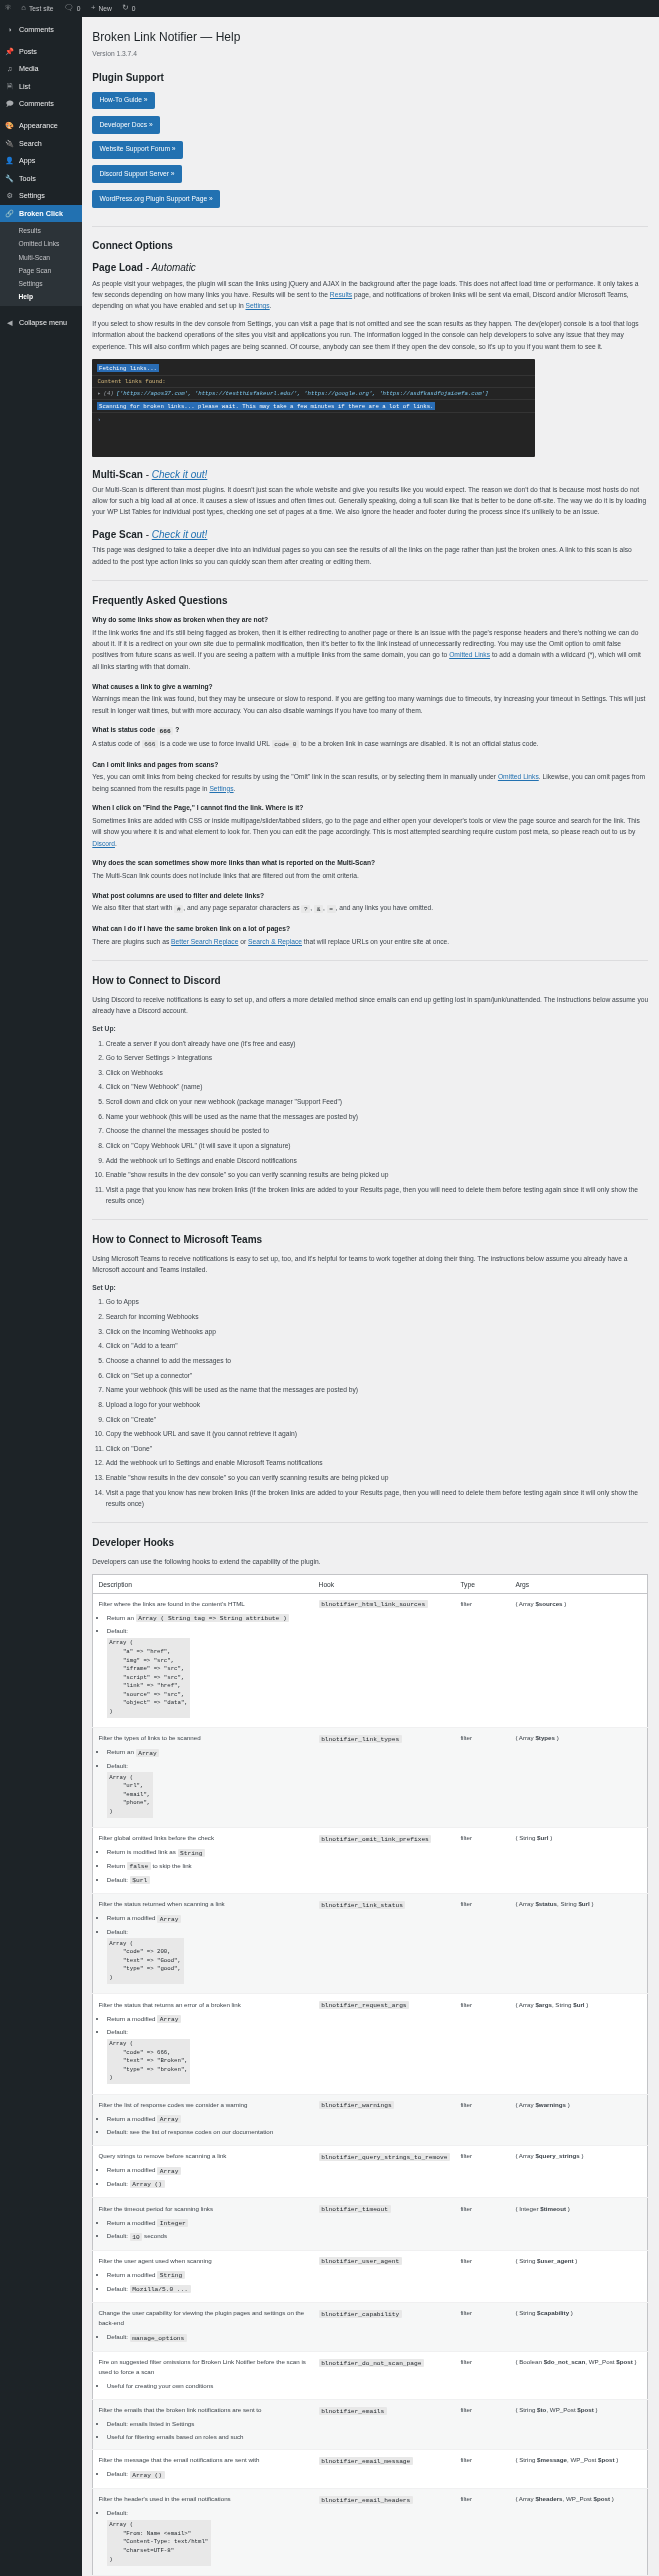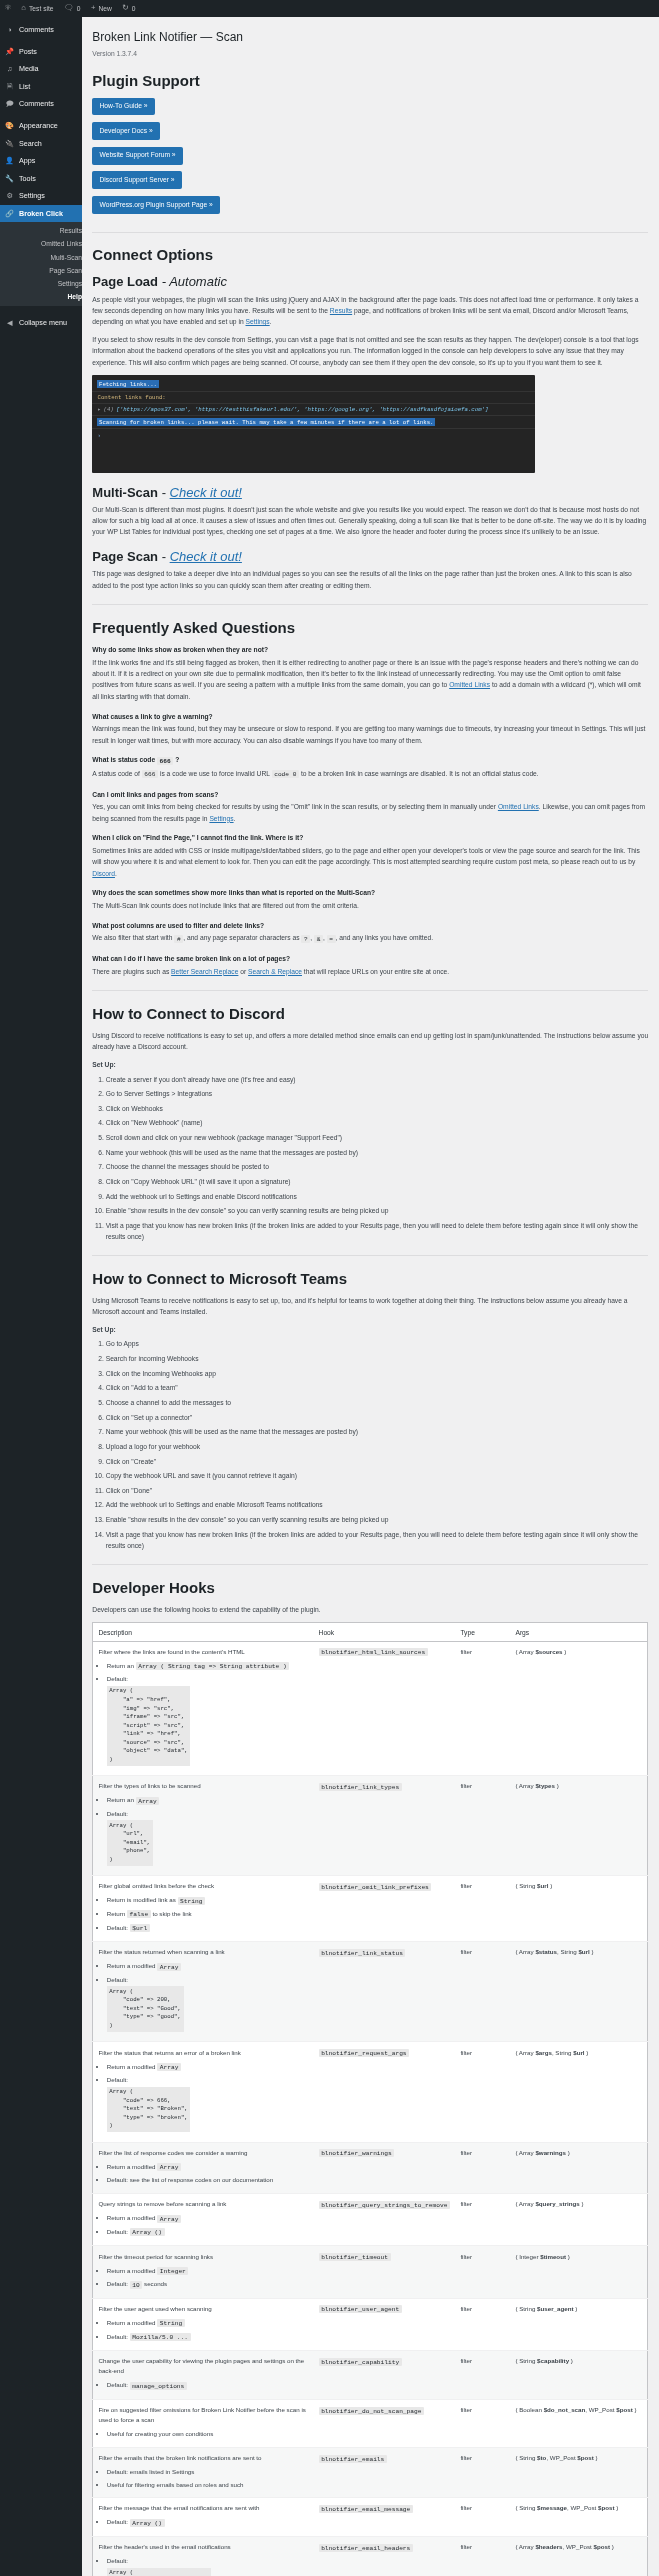--- a/index.html
+++ b/index.html
@@ -44,26 +44,26 @@
   .submenu a.cur { color:#fff; font-weight:600; }
   .collapse { margin-top:7.2px; }
 
   
   #main { flex:1; padding:5.2px 10.3px 0 10.3px; min-width:0; }
   .inner { max-width:556px; }
 
   h1.page-title { font-size:12px; font-weight:400; color:#1d2327; margin:8.2px 0 2.1px 0; line-height:1.3; }
   .version { font-size:6.7px; color:#646970; margin:0 0 11.3px 0; }
 
-  h2.sec { font-size:15px; font-weight:700; color:#1d2327; margin:13.4px 0 8.2px 0; }
-  h3.sub { font-size:13px; font-weight:700; color:#1d2327; margin:11.3px 0 4.1px 0; }
+  h2.sec { font-size:10px; font-weight:700; color:#1d2327; margin:13.4px 0 8.2px 0; }
+  h3.sub { font-size:10px; font-weight:700; color:#1d2327; margin:11.3px 0 4.1px 0; }
   h4.q { font-size:6.7px; font-weight:700; color:#1d2327; margin:10.3px 0 3.6px 0; }
   p { margin:0 0 6.2px 0; line-height:1.7; font-size:6.7px; color:#3c434a; }
   hr.rule { border:0; border-top:0.5px solid #dcdcde; margin:13.4px 0; }
-  a { color:#2271b1;text-align:right; }
+  a { color:#2271b1; }
   em { font-style:italic; }
 
   .btn-blue {
     display:inline-block; background:#2271b1; color:#fff; border:0.5px solid #2271b1;
     border-radius:1.5px; padding:2.6px 6.2px; font-size:6.7px; text-decoration:none;
     margin:0 0 4.6px 0; line-height:1.6;
   }
   .btn-row { margin-bottom:2.1px; }
 
   code, .code {
@@ -195,21 +195,21 @@
     </div>
     <div class="menu-item collapse">
       <span class="mi">◀</span>
       <span>Collapse menu</span>
     </div>
   </div>
 
   <div id="main">
     <div class="inner">
 
-      <h1 class="page-title">Broken Link Notifier — Scan</h1>
+      <h1 class="page-title">Broken Link Notifier — Help</h1>
       <p class="version">Version 1.3.7.4</p>
 
       <h2 class="sec">Plugin Support</h2>
       <div>
         <div class="btn-row"><a href="#" class="btn-blue">How-To Guide »</a></div>
         <div class="btn-row"><a href="#" class="btn-blue">Developer Docs »</a></div>
         <div class="btn-row"><a href="#" class="btn-blue">Website Support Forum »</a></div>
         <div class="btn-row"><a href="#" class="btn-blue">Discord Support Server »</a></div>
         <div class="btn-row"><a href="#" class="btn-blue">WordPress.org Plugin Support Page »</a></div>
       </div>

